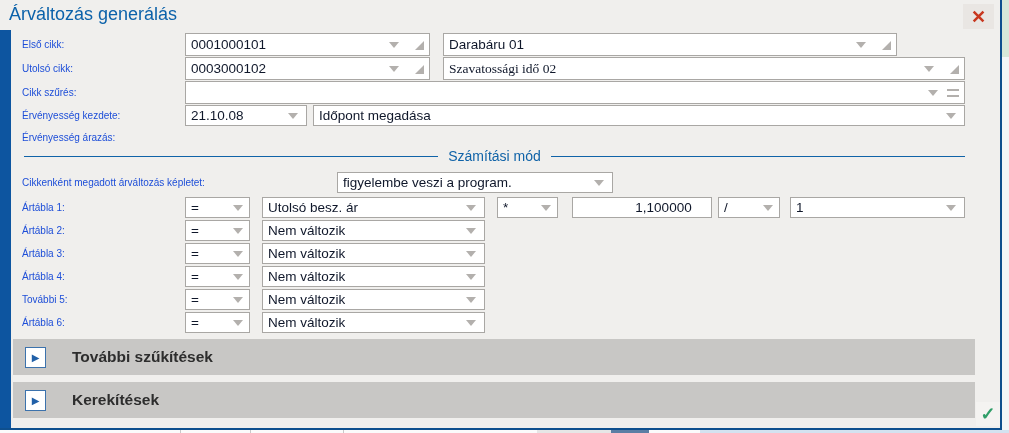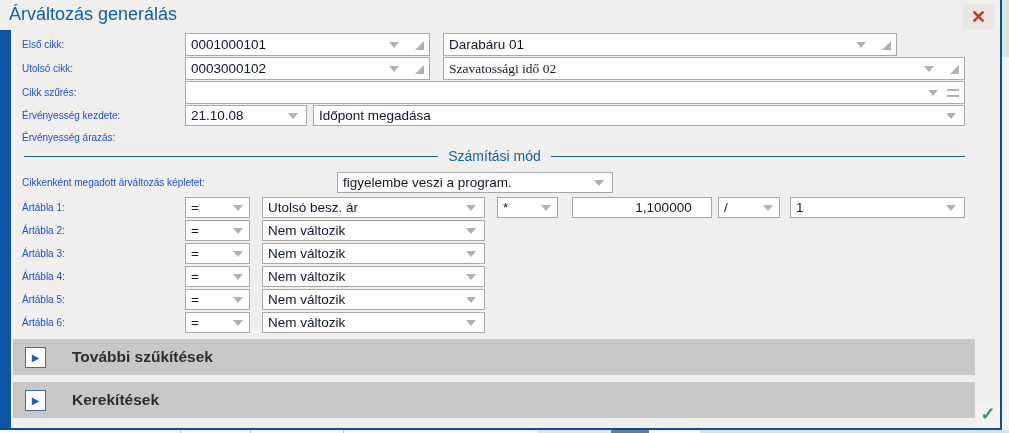--- a/index.html
+++ b/index.html
@@ -154,21 +154,21 @@
     <div class="lbl" style="left:22px;top:266px;height:21px;">Ártábla 4:</div>
     <div class="fld" style="left:185px;top:266px;width:65px;height:21px;">
       <span class="txt">=</span>
       <span class="arr" style="right:6px;"></span>
     </div>
     <div class="fld" style="left:262px;top:266px;width:223px;height:21px;">
       <span class="txt">Nem változik</span>
       <span class="arr" style="right:8px;"></span>
     </div>
 
-    <div class="lbl" style="left:22px;top:289px;height:21px;">Ártábla 5:</div>
+    <div class="lbl" style="left:22px;top:289px;height:21px;">További 5:</div>
     <div class="fld" style="left:185px;top:289px;width:65px;height:21px;">
       <span class="txt">=</span>
       <span class="arr" style="right:6px;"></span>
     </div>
     <div class="fld" style="left:262px;top:289px;width:223px;height:21px;">
       <span class="txt">Nem változik</span>
       <span class="arr" style="right:8px;"></span>
     </div>
 
     <div class="lbl" style="left:22px;top:312px;height:21px;">Ártábla 6:</div>

